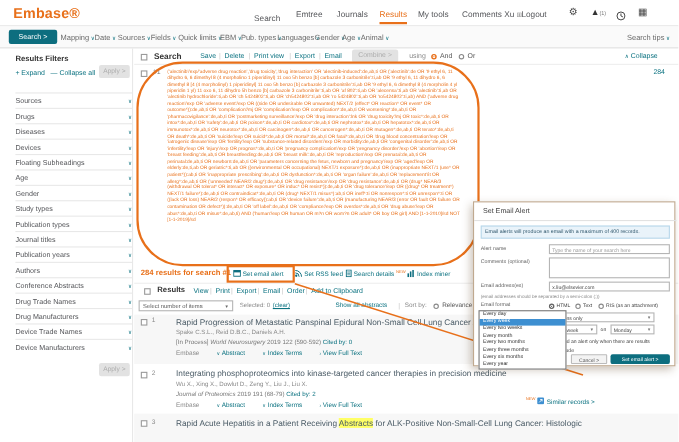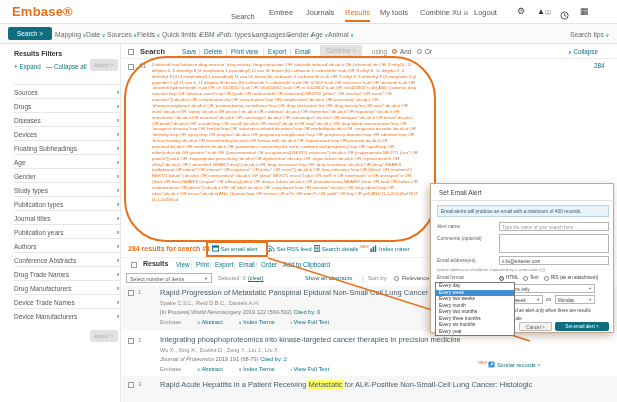--- a/index.html
+++ b/index.html
@@ -37,21 +37,21 @@
 
 <div id="page">
 
   <div class="abs" style="left:0;top:0;width:617px;height:24px;border-bottom:1px solid #e3e3e3;background:#fff;"></div>
   <div class="abs orange" style="left:12px;top:4px;font-size:13px;font-weight:bold;letter-spacing:.2px;">Embase®</div>
   <div class="abs navitem" style="left:231px;top:12px;">Search</div>
   <div class="abs navitem" style="left:269px;top:8px;">Emtree</div>
   <div class="abs navitem" style="left:306px;top:8px;">Journals</div>
   <div class="abs navitem active" style="left:345px;top:8px;">Results</div>
   <div class="abs navitem" style="left:380px;top:8px;text-align:right;">My tools</div>
-  <div class="abs navitem" style="left:420px;top:8px;"><span>Combine Xu</span> <span style="font-size:6px;color:#888;">⊞</span></div>
+  <div class="abs navitem" style="left:420px;top:8px;"><span>Comments Xu</span> <span style="font-size:6px;color:#888;">⊞</span></div>
   <div class="abs navitem" style="left:474px;top:8px;">Logout</div>
   <div class="abs" style="left:517px;top:6px;font-size:9px;color:#444;">⚙</div>
   <div class="abs" style="left:537px;top:7px;font-size:8px;color:#333;">▲<span style="font-size:5px;color:#777;">(1)</span></div>
   <div class="abs" style="left:560px;top:6px;">
     <svg width="9" height="9" viewBox="0 0 10 10">
         <circle cx="5" cy="5" r="4" fill="none" stroke="#444" stroke-width="1"></circle>
         <path d="M5 2.5 V5 L7 6" fill="none" stroke="#444" stroke-width="1"></path>
       </svg>
   </div>
   <div class="abs" style="left:580px;top:6px;font-size:9px;color:#444;">▦</div>
@@ -219,21 +219,21 @@
           <rect x="0.5" y="0.5" width="7" height="7" rx="1" fill="#3d8fd1"></rect>
           <path d="M2.5 5.5 L5.5 2.5 M3.5 2.5 h2 v2" stroke="#fff" stroke-width="0.9" fill="none"></path>
         </svg></span>
     <span class="t">Similar records &gt;</span>
   </div>
 
   <div class="abs" style="left:122px;top:376px;width:495px;height:26px;background:#f7f7f7;"></div>
   <span class="abs chk" style="left:128px;top:382px;"></span>
   <div class="abs gy" style="left:138px;top:381px;font-size:6px;">3</div>
   <div class="abs" style="left:160px;top:380px;width:454px;font-size:7.5px;color:#4a5b66;white-space:nowrap;overflow:hidden;">
-    <span>Rapid Acute Hepatitis in a Patient Receiving </span><span class="hl">Metastatic</span><span> for ALK-Positive Non-Small-Cell Lung Cancer: Histologic</span>
+    <span>Rapid Acute Hepatitis in a Patient Receiving </span><span class="hl">Abstracts</span><span> for ALK-Positive Non-Small-Cell Lung Cancer: Histologic</span>
   </div>
 
   <svg class="abs" style="left:0;top:0;width:617px;height:402px;z-index:5;pointer-events:none;">
     <line x1="268" y1="258" x2="530" y2="341" stroke="#e8701a" stroke-width="1.4"></line>
   </svg>
   <div class="abs annot" style="left:124px;top:56px;width:312px;height:186px;border-radius:42px;z-index:5;"></div>
   <div class="abs annot" style="left:206px;top:241px;width:62px;height:16px;z-index:6;"></div>
 
   <div class="abs" style="left:430px;top:183px;width:184px;height:150px;background:#fff;border:1px solid #c0a98f;box-shadow:-2px 3px 8px rgba(90,60,30,.35);z-index:10;">
     <div class="abs" style="left:8px;top:5px;font-size:6.5px;color:#444;">Set Email Alert</div>

